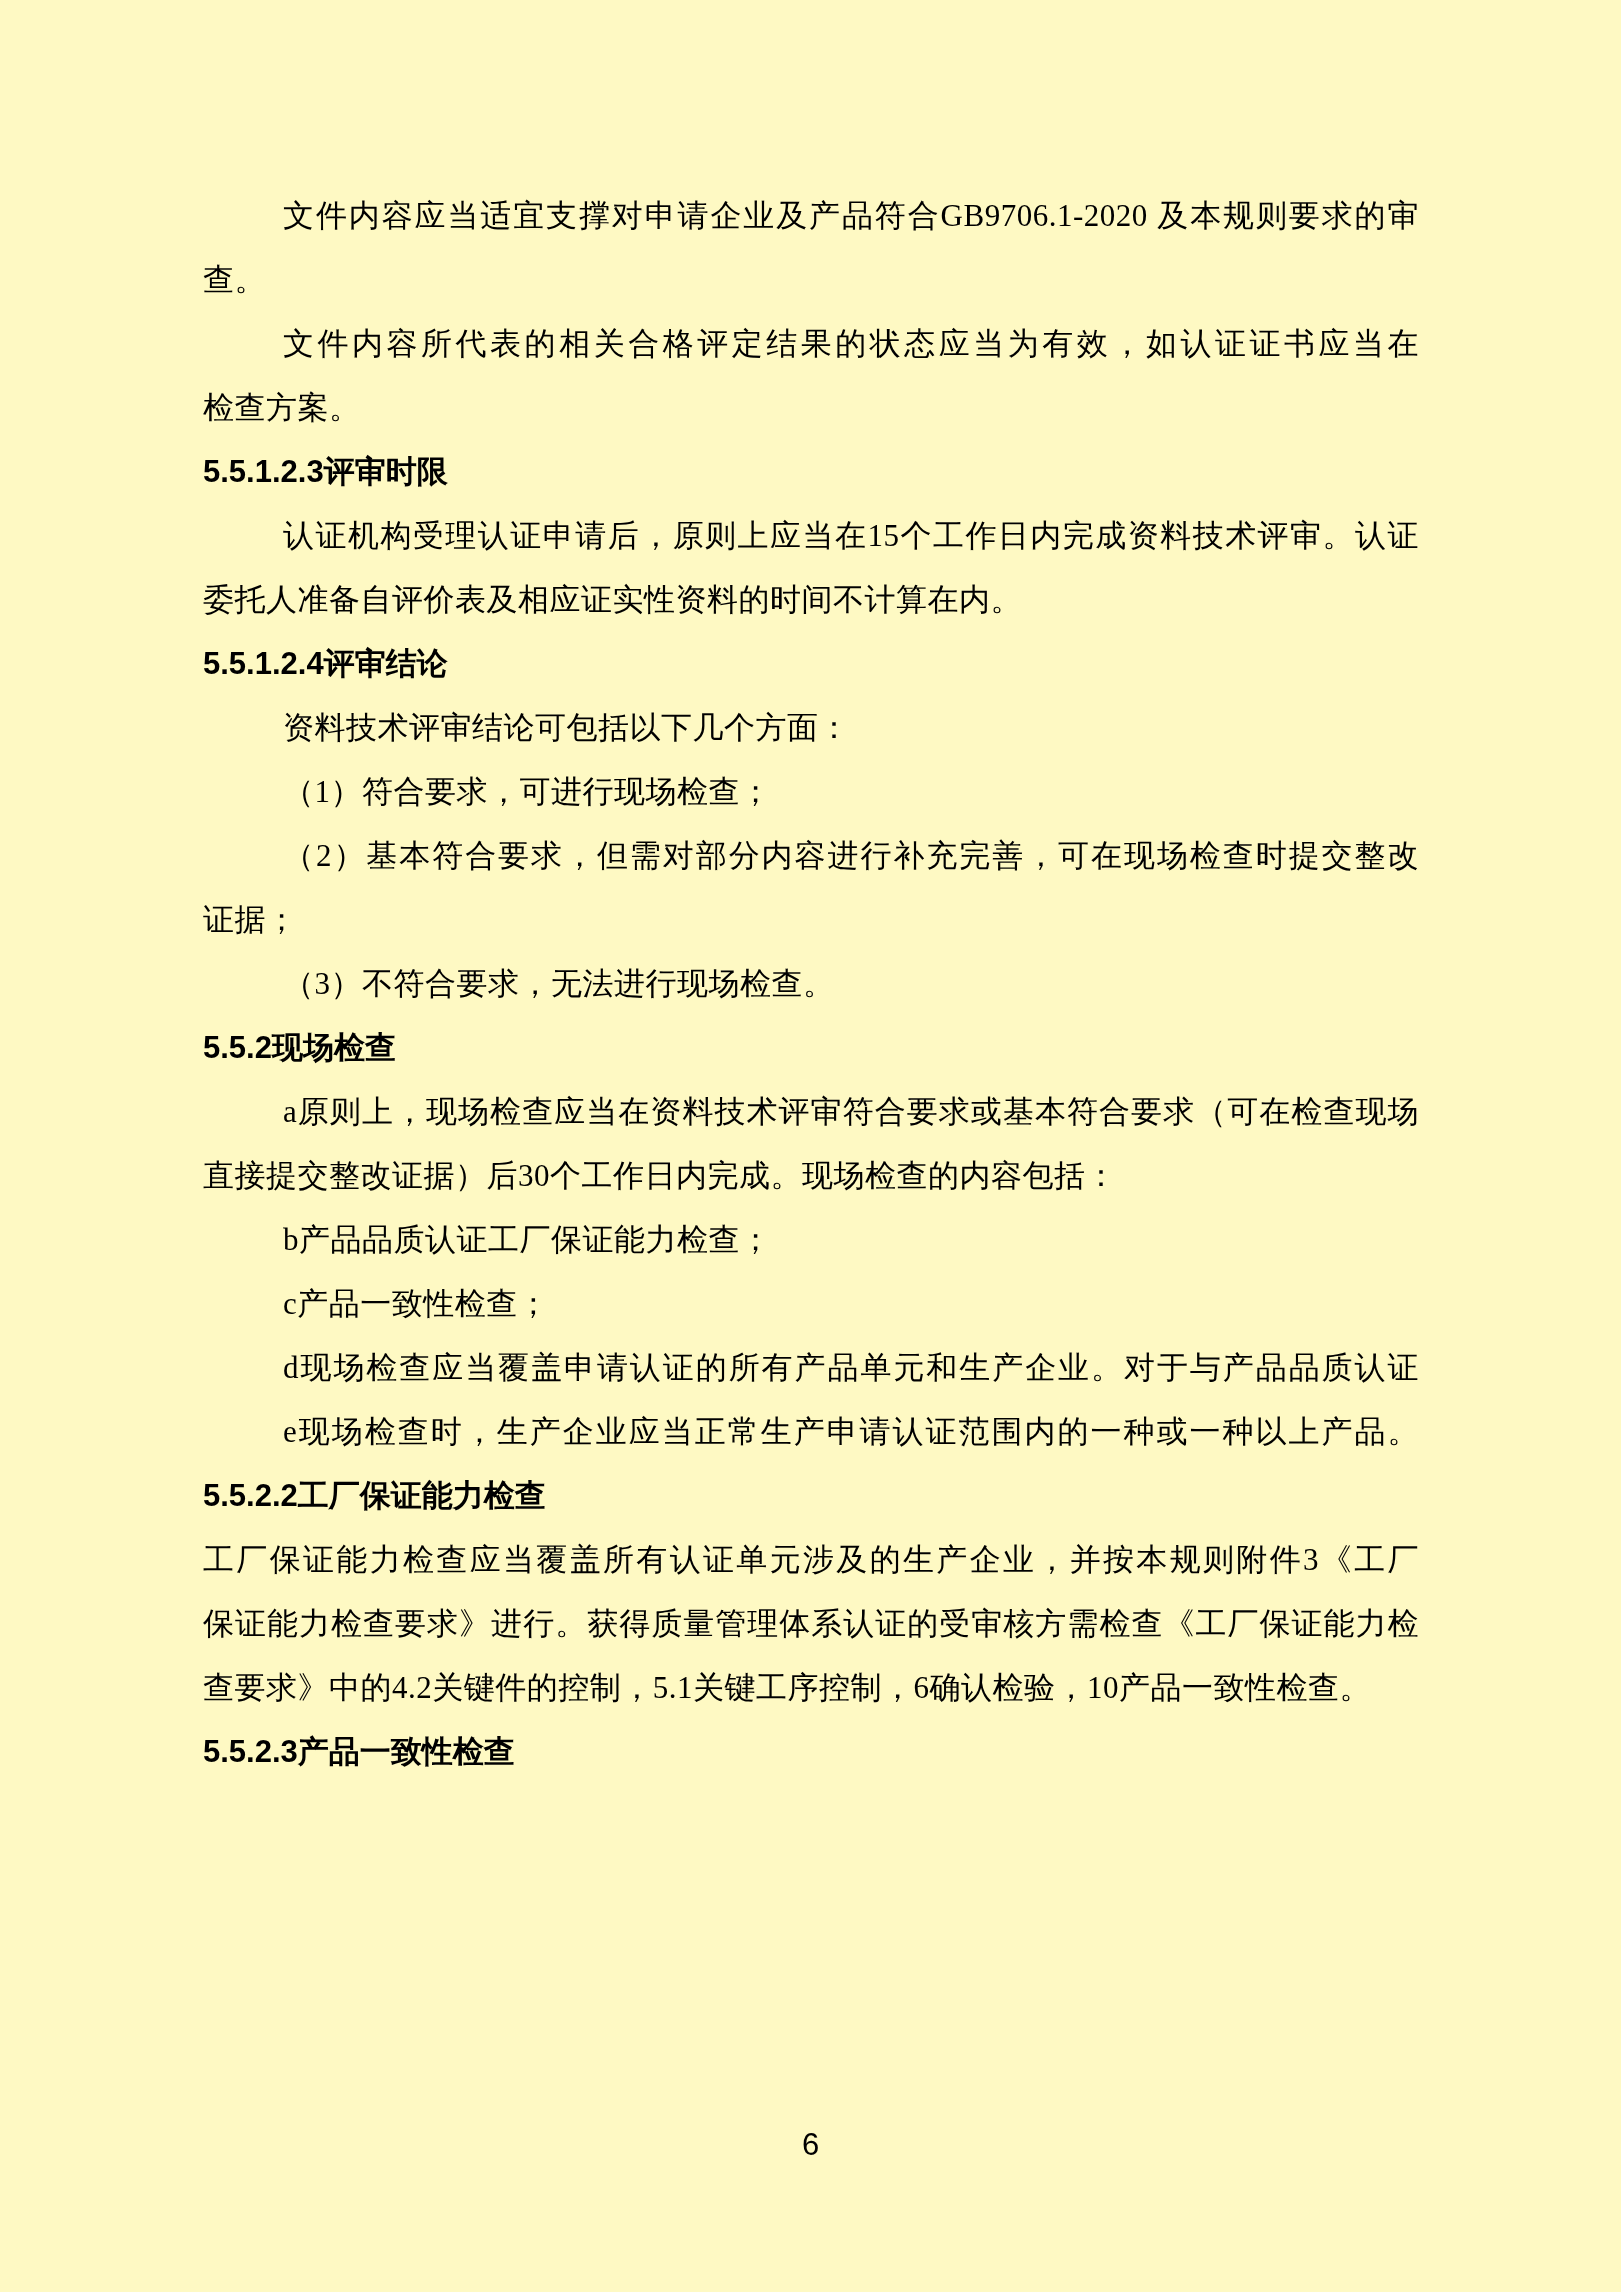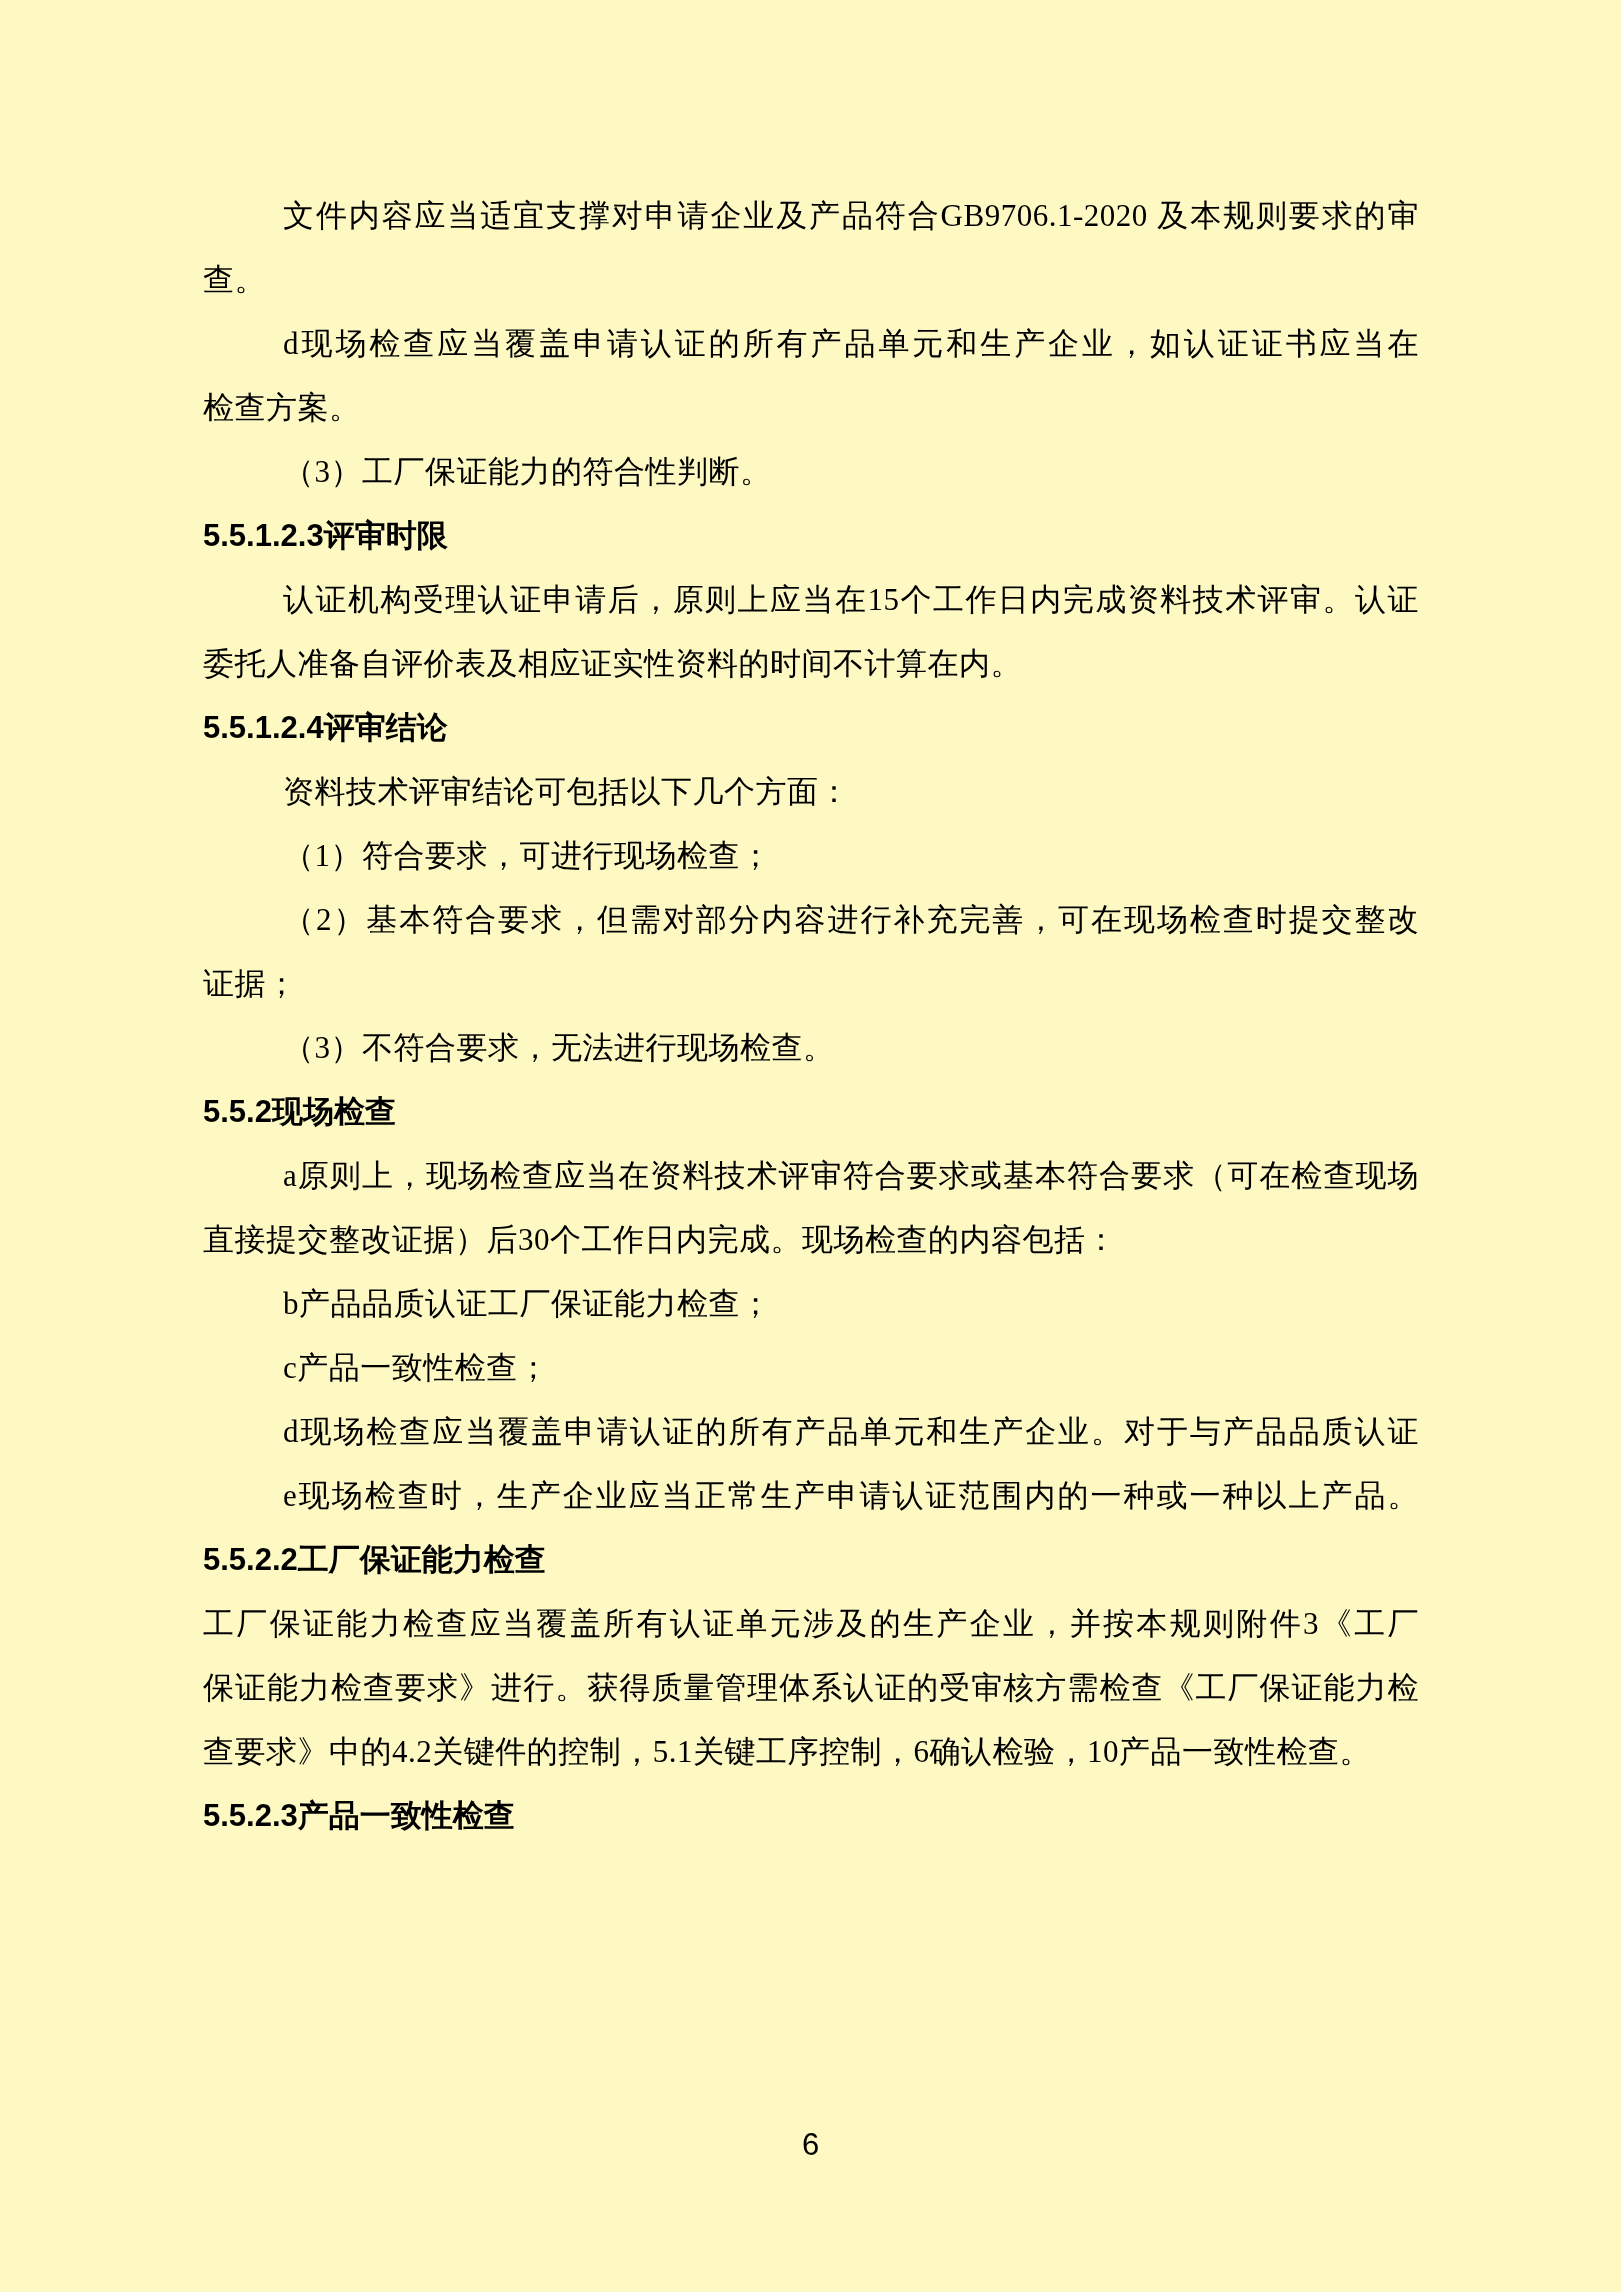--- a/index.html
+++ b/index.html
@@ -54,23 +54,22 @@
     color: #000000;
   }
 </style>
 </head>
 <body>
 
 <div class="page">
   <div class="content">
       <div class="line indent justify">文件内容应当适宜支撑对申请企业及产品符合GB9706.1-2020 及本规则要求的审</div>
       <div class="line">查。</div>
-      <div class="line indent justify">d现场检查应当覆盖申请认证的所有产品单元和生产企业，如认证证书应当在</div>
+      <div class="line indent justify">文件内容所代表的相关合格评定结果的状态应当为有效，如认证证书应当在</div>
       <div class="line">检查方案。</div>
-      <div class="line indent">（3）工厂保证能力的符合性判断。</div>
       <div class="line heading">5.5.1.2.3评审时限</div>
       <div class="line indent justify">认证机构受理认证申请后，原则上应当在15个工作日内完成资料技术评审。认证</div>
       <div class="line">委托人准备自评价表及相应证实性资料的时间不计算在内。</div>
       <div class="line heading">5.5.1.2.4评审结论</div>
       <div class="line indent">资料技术评审结论可包括以下几个方面：</div>
       <div class="line indent">（1）符合要求，可进行现场检查；</div>
       <div class="line indent justify">（2）基本符合要求，但需对部分内容进行补充完善，可在现场检查时提交整改</div>
       <div class="line">证据；</div>
       <div class="line indent">（3）不符合要求，无法进行现场检查。</div>
       <div class="line heading">5.5.2现场检查</div>

